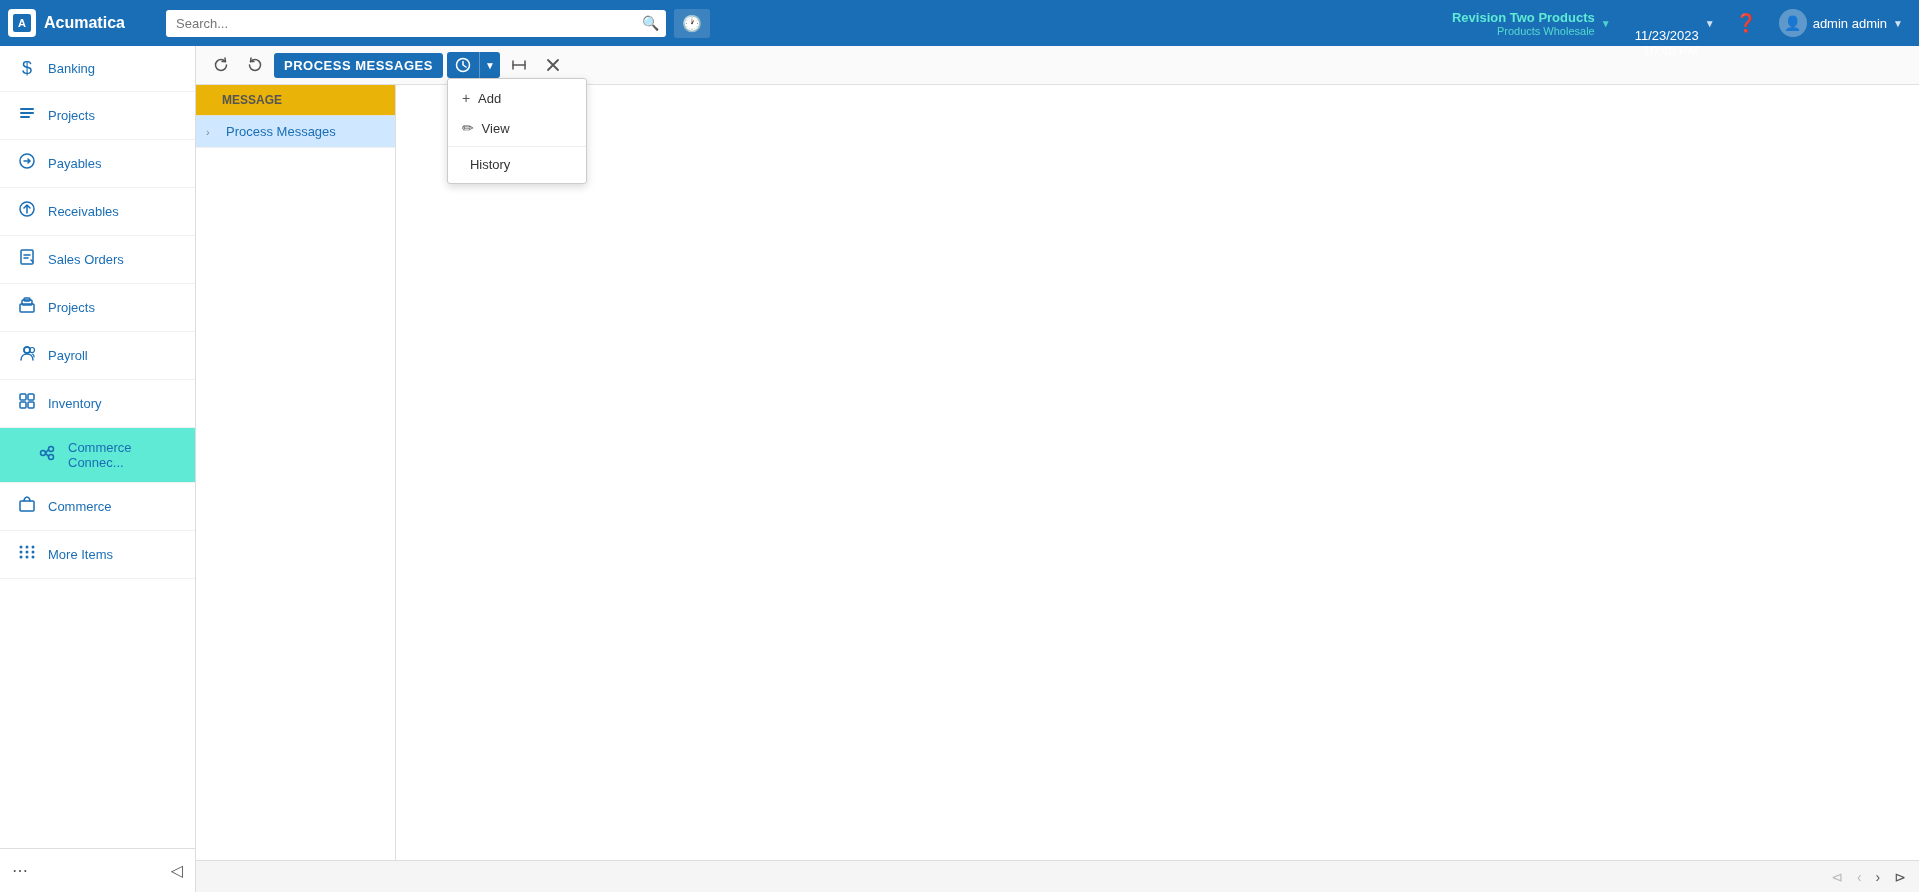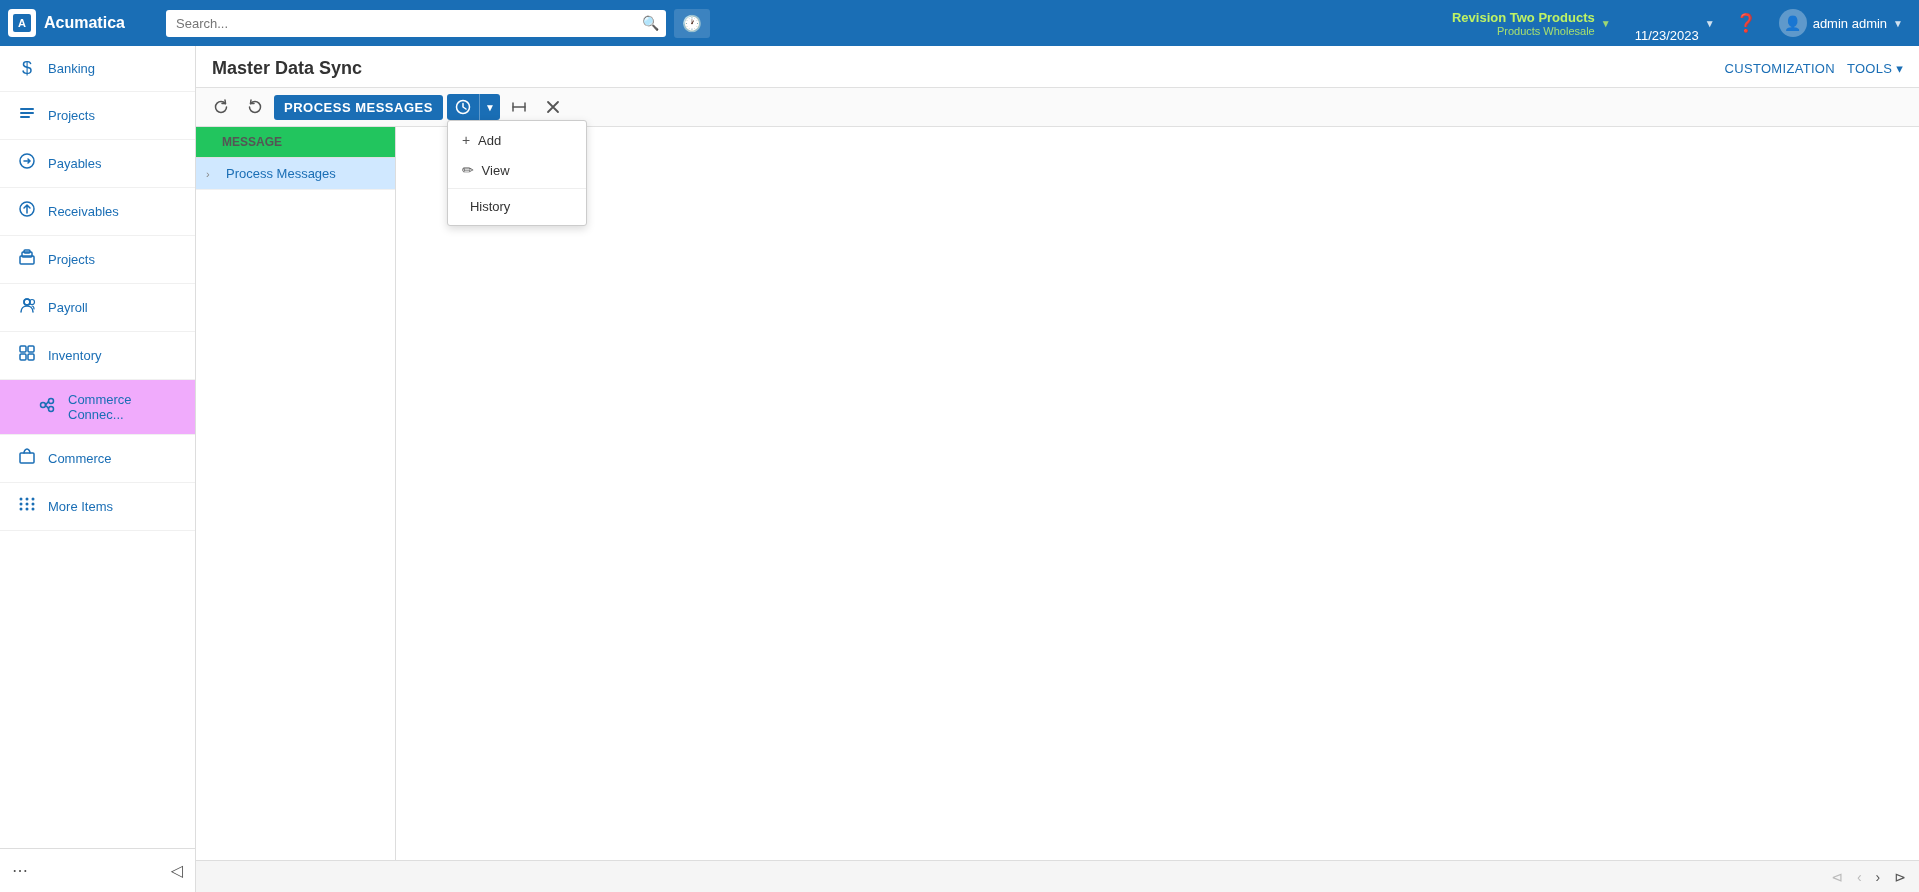--- a/index.html
+++ b/index.html
@@ -70,21 +70,21 @@
       color: white;
       padding: 5px 8px;
       cursor: pointer;
       font-size: 16px;
     }
     .nav-spacer { flex: 1; }
     .nav-company {
       display: flex;
       align-items: center;
       gap: 6px;
-      color: #bef264;
+      color: #5eead4;
       cursor: pointer;
       padding: 4px 8px;
       border-radius: 3px;
     }
     .nav-company-text { display: flex; flex-direction: column; align-items: flex-end; }
     .nav-company-name { font-weight: bold; font-size: 13px; }
     .nav-company-sub { font-size: 11px; opacity: 0.85; }
     .nav-datetime {
       display: flex;
       align-items: center;
@@ -149,21 +149,21 @@
       display: flex;
       align-items: center;
       gap: 10px;
       padding: 12px 16px;
       color: #1a6eb5;
       cursor: pointer;
       border-bottom: 1px solid #f0f0f0;
       font-size: 13px;
       font-weight: 500;
     }
-    .sidebar-item.active { background: #f0abfc; padding-left: 36px; }
+    .sidebar-item.active { background: #5eead4; padding-left: 36px; }
     .sidebar-item-icon { font-size: 18px; color: #1a6eb5; min-width: 22px; text-align: center; }
     .sidebar-bottom {
       margin-top: auto;
       border-top: 1px solid #ddd;
       padding: 8px;
       display: flex;
       align-items: center;
       justify-content: space-between;
     }
     .sidebar-dots-btn {
@@ -325,21 +325,21 @@
       width: 200px;
       border-right: 1px solid #ddd;
       overflow-y: auto;
       background: white;
     }
     .panel-header {
       display: flex;
       align-items: center;
       padding: 8px 10px;
       border-bottom: 1px solid #e0e0e0;
-      background: #22c55e;
+      background: #eab308;
       font-weight: 600;
       font-size: 12px;
       color: #555;
       text-transform: uppercase;
     }
     .panel-header-expand {
       width: 16px;
       cursor: pointer;
       color: #888;
       font-size: 11px;
@@ -464,20 +464,30 @@
     <span>Payables</span>
   </div>
   <div class="sidebar-item">
     <span class="sidebar-item-icon">
       <svg width="18" height="18" viewBox="0 0 18 18" fill="none">
         <circle cx="9" cy="9" r="7" stroke="#1a6eb5" stroke-width="1.5" fill="none"></circle>
         <path d="M9 5 L9 13 M6 8 L9 5 L12 8" stroke="#1a6eb5" stroke-width="1.5" stroke-linecap="round"></path>
       </svg>
     </span>
     <span>Receivables</span>
+  </div>
+  <div class="sidebar-item">
+    <span class="sidebar-item-icon">
+      <svg width="18" height="18" viewBox="0 0 18 18" fill="none">
+        <rect x="3" y="2" width="12" height="14" rx="1" stroke="#1a6eb5" stroke-width="1.5" fill="none"></rect>
+        <path d="M6 7 L12 7 M6 10 L10 10" stroke="#1a6eb5" stroke-width="1.5" stroke-linecap="round"></path>
+        <path d="M13 12 L15 14" stroke="#1a6eb5" stroke-width="1.5" stroke-linecap="round"></path>
+      </svg>
+    </span>
+    <span>Sales Orders</span>
   </div>
   <div class="sidebar-item">
     <span class="sidebar-item-icon">
       <svg width="18" height="18" viewBox="0 0 18 18" fill="none">
         <rect x="2" y="8" width="14" height="8" rx="1" stroke="#1a6eb5" stroke-width="1.5" fill="none"></rect>
         <rect x="4" y="4" width="10" height="5" rx="1" stroke="#1a6eb5" stroke-width="1.5" fill="none"></rect>
         <rect x="6" y="2" width="6" height="3" rx="1" stroke="#1a6eb5" stroke-width="1.5" fill="none"></rect>
       </svg>
     </span>
     <span>Projects</span>
@@ -544,27 +554,20 @@
   </div>
 
   <div class="sidebar-bottom">
     <button class="sidebar-dots-btn">⋯</button>
     <button class="sidebar-collapse-btn">◁</button>
   </div>
 </div>
 
 <div class="main-content">
 
-  <div class="page-header">
-    <h1 class="page-title">Master Data Sync</h1>
-    <div class="page-header-actions">
-      <span class="header-action-link">CUSTOMIZATION</span>
-      <span class="header-action-link">TOOLS ▾</span>
-    </div>
-  </div>
 
   <div class="toolbar">
     <button class="toolbar-btn" title="Refresh">
       <svg width="16" height="16" viewBox="0 0 16 16" fill="none">
         <path d="M13.5 8A5.5 5.5 0 1 1 8 2.5c1.8 0 3.4.87 4.4 2.2" stroke="#555" stroke-width="1.5" stroke-linecap="round" fill="none"></path>
         <polyline points="12,1 12.5,4.5 9,4.5" stroke="#555" stroke-width="1.5" stroke-linecap="round" stroke-linejoin="round" fill="none"></polyline>
       </svg>
     </button>
     <button class="toolbar-btn" title="Undo">
       <svg width="16" height="16" viewBox="0 0 16 16" fill="none">

